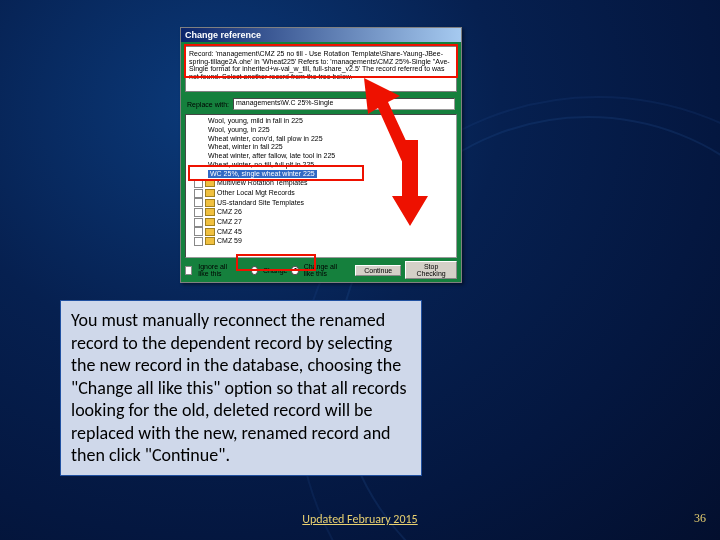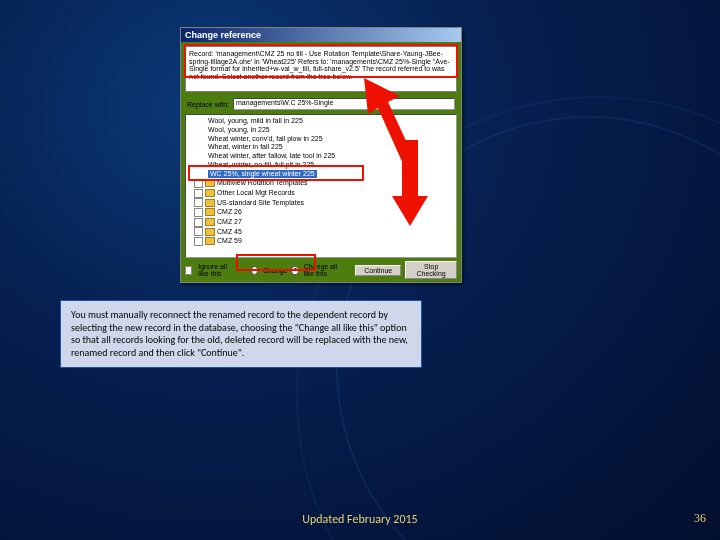--- a/index.html
+++ b/index.html
@@ -28,21 +28,21 @@
     width: 600px;
     height: 600px;
     border: 2px solid rgba(40,90,160,0.15);
     border-radius: 50%;
   }
   .dialog {
     position: absolute;
     left: 180px;
     top: 27px;
     width: 280px;
-    background: #4d7c0f;
+    background: #15803d;
     border: 1px solid #808080;
     box-shadow: 2px 2px 3px rgba(0,0,0,0.4);
     font-size: 8px;
   }
   .titlebar {
     background: linear-gradient(to right, #0a246a, #a6caf0);
     color: #fff;
     padding: 2px 4px;
     font-size: 9px;
     font-weight: bold;
@@ -199,34 +199,35 @@
     top: 140px;
   }
   .caption-box {
     position: absolute;
     left: 60px;
     top: 300px;
     width: 340px;
     background: #cfd8ea;
     border: 1px solid #2050a0;
     padding: 8px 10px;
-    font-size: 10px;
+    font-size: 18px;
     line-height: 1.25;
     color: #000;
     font-family: Calibri, Arial, sans-serif;
   }
   .footer {
     position: absolute;
     left: 0;
     bottom: 14px;
     width: 100%;
     text-align: center;
     color: #e8d070;
     font-size: 12px;
     font-family: Calibri, Arial, sans-serif;
+    text-decoration: underline;
   }
   .pagenum {
     position: absolute;
     right: 14px;
     bottom: 14px;
     color: #e8d070;
     font-size: 12px;
     font-family: Liberation Serif, serif;
   }
 </style>

